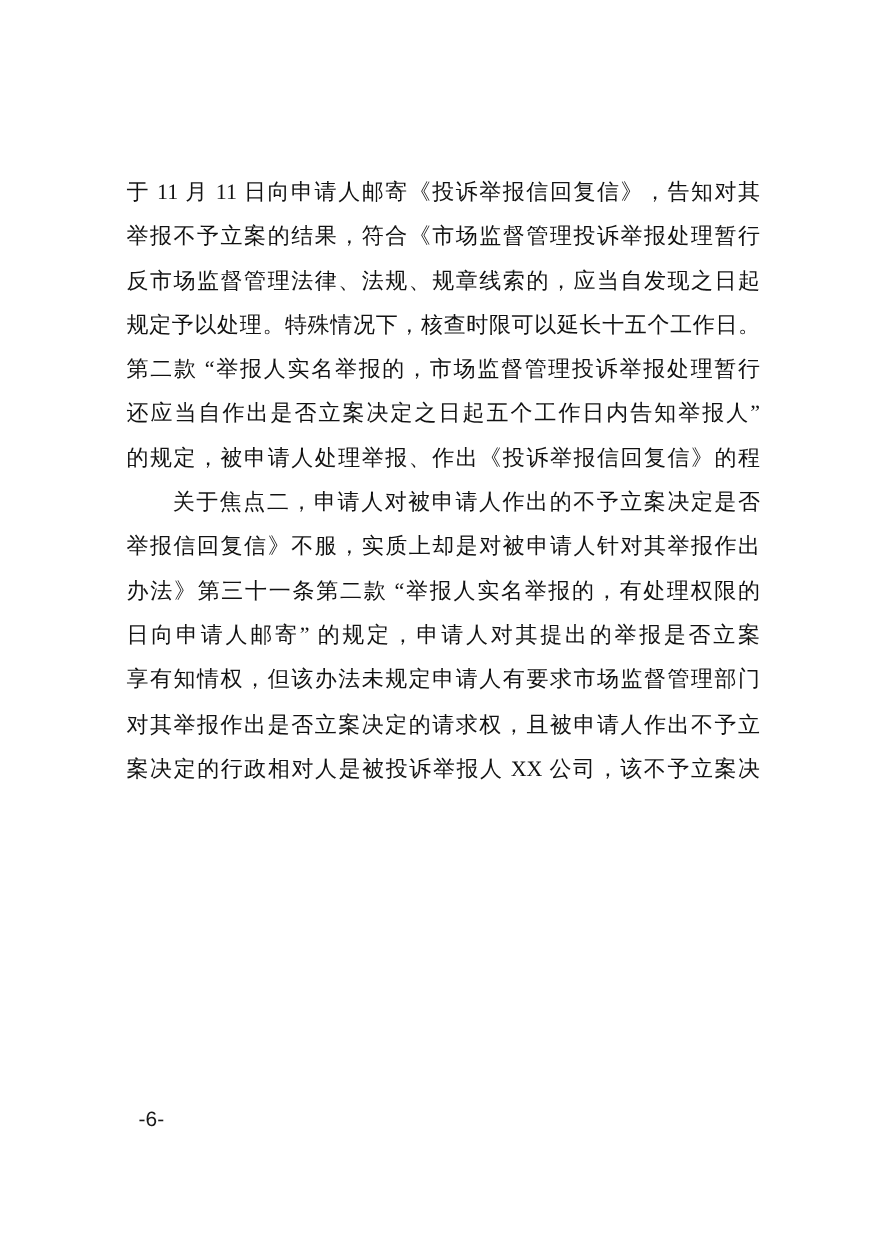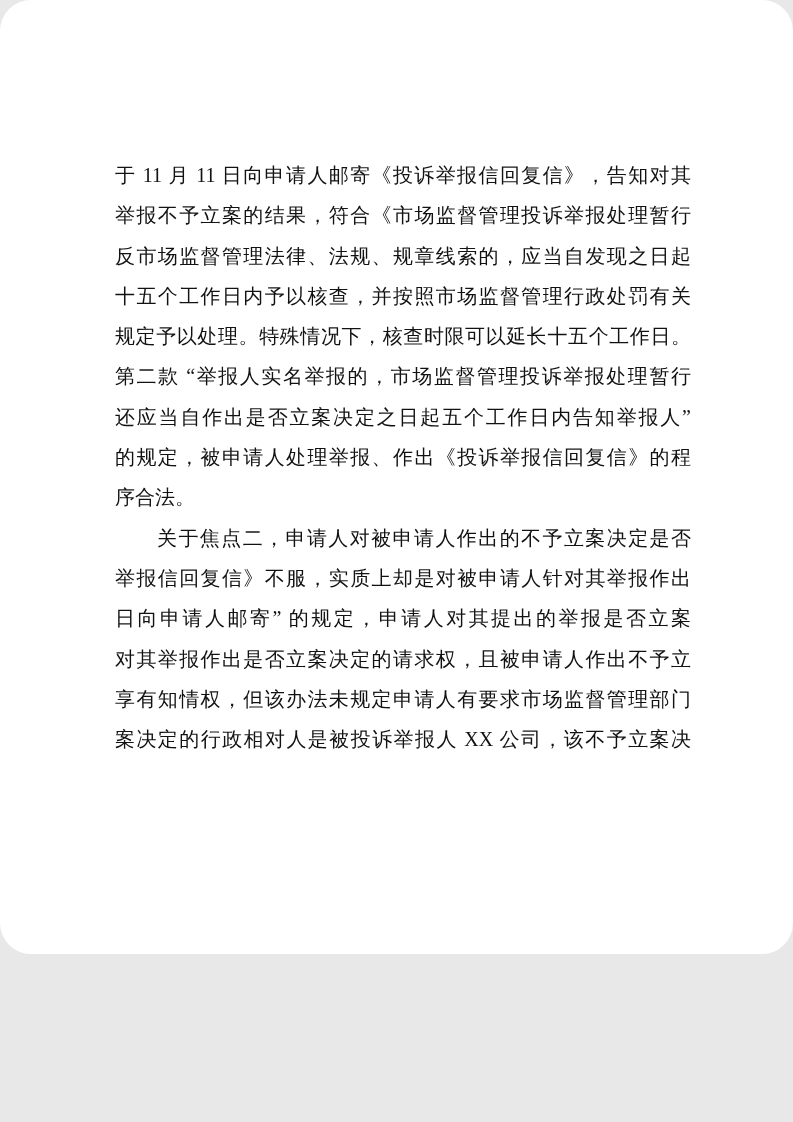--- a/index.html
+++ b/index.html
@@ -3,25 +3,24 @@
 <meta charset="utf-8">
 <style>
   * { margin: 0; padding: 0; box-sizing: border-box; }
   html, body {
     background: #e8e8e8;
     font-family: "Liberation Serif", serif;
   }
   .page {
     position: relative;
     width: 793px;
-    height: 954px;
+    height: 1122px;
     background: #ffffff;
     overflow: hidden;
     margin: 0 auto;
-    border-radius: 31px;
   }
   .content {
     position: absolute;
     top: 155px;
     left: 115px;
     width: 576px;
     color: #121212;
     font-size: 20px;
     font-family: "Liberation Serif", serif;
   }
@@ -50,27 +49,26 @@
   }
 </style>
 </head>
 <body>
 
 <div class="page">
   <div class="content">
       <div class="doc-line">于 11 月 11 日向申请人邮寄《投诉举报信回复信》，告知对其</div>
       <div class="doc-line">举报不予立案的结果，符合《市场监督管理投诉举报处理暂行</div>
       <div class="doc-line">反市场监督管理法律、法规、规章线索的，应当自发现之日起</div>
-      <div class="doc-line">十五个工作日内予以核查，并按照市场监督管理行政处罚有关</div>
       <div class="doc-line">规定予以处理。特殊情况下，核查时限可以延长十五个工作日。</div>
       <div class="doc-line">第二款 “举报人实名举报的，市场监督管理投诉举报处理暂行</div>
       <div class="doc-line">还应当自作出是否立案决定之日起五个工作日内告知举报人”</div>
       <div class="doc-line">的规定，被申请人处理举报、作出《投诉举报信回复信》的程</div>
-      <div class="doc-line no-just">序合法。</div>
       <div class="doc-line indent">关于焦点二，申请人对被申请人作出的不予立案决定是否</div>
       <div class="doc-line">举报信回复信》不服，实质上却是对被申请人针对其举报作出</div>
+      <div class="doc-line">办法》第三十一条第二款 “举报人实名举报的，有处理权限的</div>
       <div class="doc-line">日向申请人邮寄” 的规定，申请人对其提出的举报是否立案</div>
+      <div class="doc-line">享有知情权，但该办法未规定申请人有要求市场监督管理部门</div>
       <div class="doc-line">对其举报作出是否立案决定的请求权，且被申请人作出不予立</div>
-      <div class="doc-line">享有知情权，但该办法未规定申请人有要求市场监督管理部门</div>
       <div class="doc-line">案决定的行政相对人是被投诉举报人 XX 公司，该不予立案决</div>
     </div>
   <div class="page-number">-6-</div>
 </div>
 
 </body></html>

